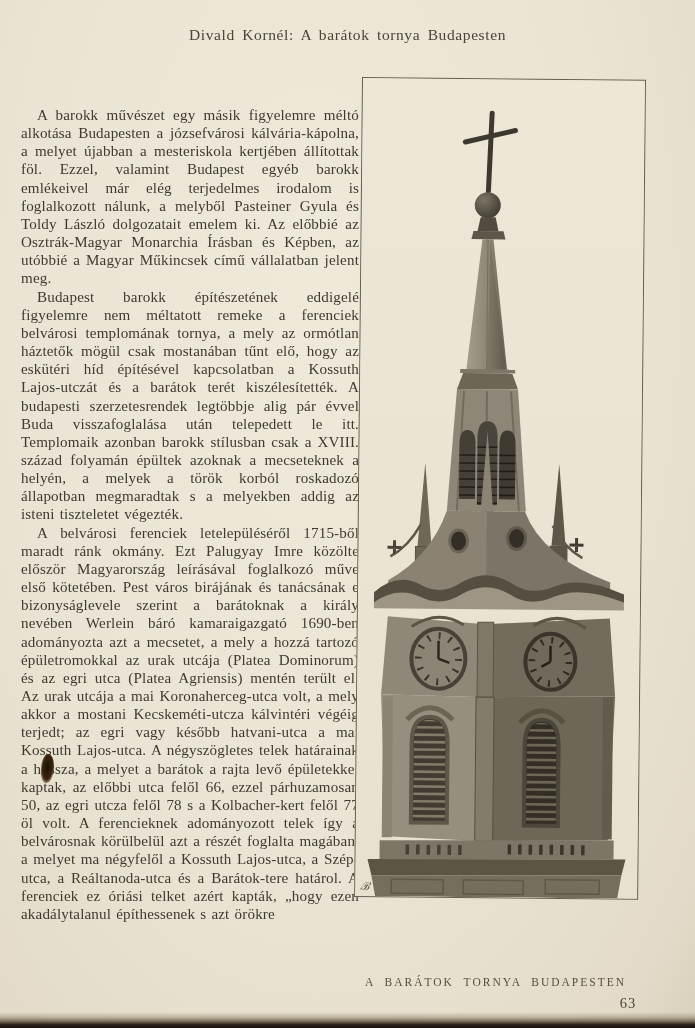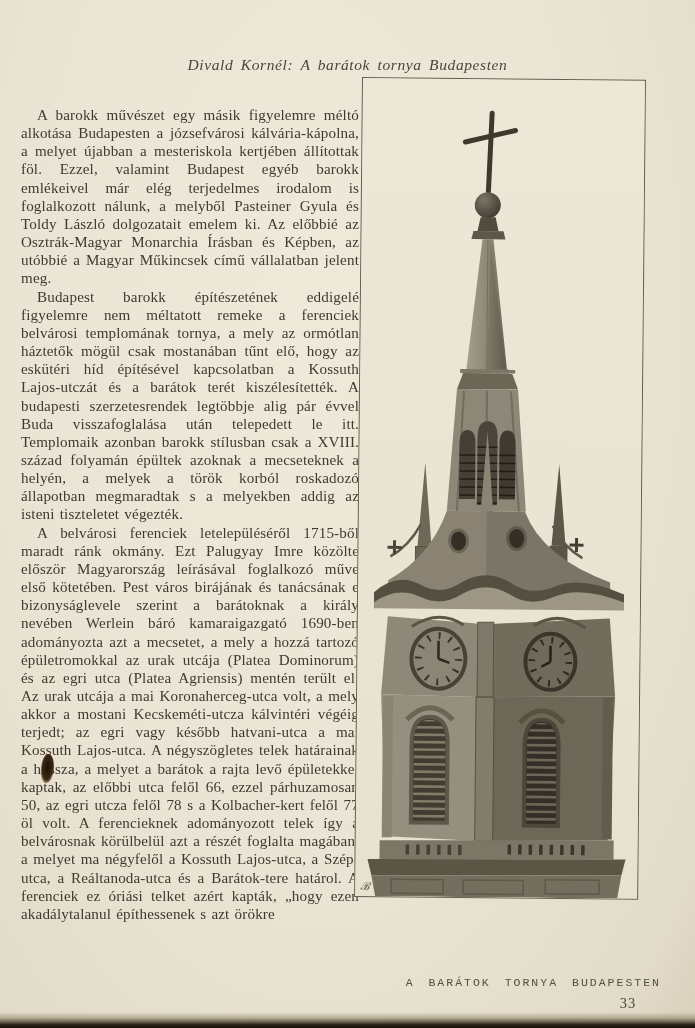--- a/index.html
+++ b/index.html
@@ -6,22 +6,22 @@
   body{
     width:695px;height:1028px;overflow:hidden;
     font-family:"Liberation Serif", serif;
     background:#b0a794;
   }
   .page{
     position:relative;width:695px;height:1028px;overflow:hidden;
     background:radial-gradient(ellipse at 45% 30%, #efe9d9 0%, #eae4d4 55%, #e2dbc9 90%, #d8d0bc 100%);
   }
   .running-head{
-    position:absolute;top:56px;left:0;width:695px;
-    text-align:center;font-style:italic;font-size:15.5px;
+    position:absolute;top:26px;left:0;width:695px;
+    text-align:center;font-size:15.5px;
     letter-spacing:0.6px;word-spacing:3px;color:#4b4537;
   }
   .text-column{
     position:absolute;top:82px;left:21px;width:338px;height:916px;
     overflow:hidden;color:#3f3a30;
     font-size:15.1px;line-height:18.15px;
     text-align:justify;letter-spacing:0.15px;word-spacing:1.2px;
     hyphens:auto;
     margin-top:24px;
   }
@@ -30,22 +30,22 @@
     position:absolute;left:362px;top:77px;width:284px;height:820px;
     transform:rotate(0.55deg);transform-origin:top left;
   }
   .photo{
     width:282px;height:818px;border:1px solid #655f50;
     background:#ece6d6;overflow:hidden;
   }
   .photo svg{display:block;}
   .figure-caption{
     position:absolute;left:365px;top:976px;width:296px;
-    text-align:right;font-size:11.5px;letter-spacing:2px;
-    word-spacing:5px;color:#564f3f;font-family:Liberation Mono, monospace;
+    text-align:left;font-size:11.5px;letter-spacing:2px;
+    word-spacing:5px;color:#564f3f;
   }
   .page-number{
     position:absolute;left:600px;top:995px;width:56px;
     text-align:center;font-size:14.5px;color:#4b4537;letter-spacing:1px;
   }
   .ink-blot{
     position:absolute;left:41px;top:754px;width:13px;height:29px;
     background:radial-gradient(ellipse at 50% 45%, #1c1207 0%, #3a2610 55%, rgba(90,60,25,0.45) 75%, rgba(90,60,25,0) 95%);
     border-radius:45% 55% 50% 50%;transform:rotate(6deg);
   }
@@ -194,17 +194,17 @@
           </g>
         </g>
 
         <text x="5" y="812" font-size="11" font-style="italic" fill="#55503f">ℬ</text>
       </svg>
     </div>
   </div>
 
   <div class="figure-caption">A BARÁTOK TORNYA BUDAPESTEN</div>
 
-  <div class="page-number">33</div>
+  <div class="page-number">63</div>
 
   <div class="scan-edge-bottom"></div>
 
 </div>
 
 </body></html>

